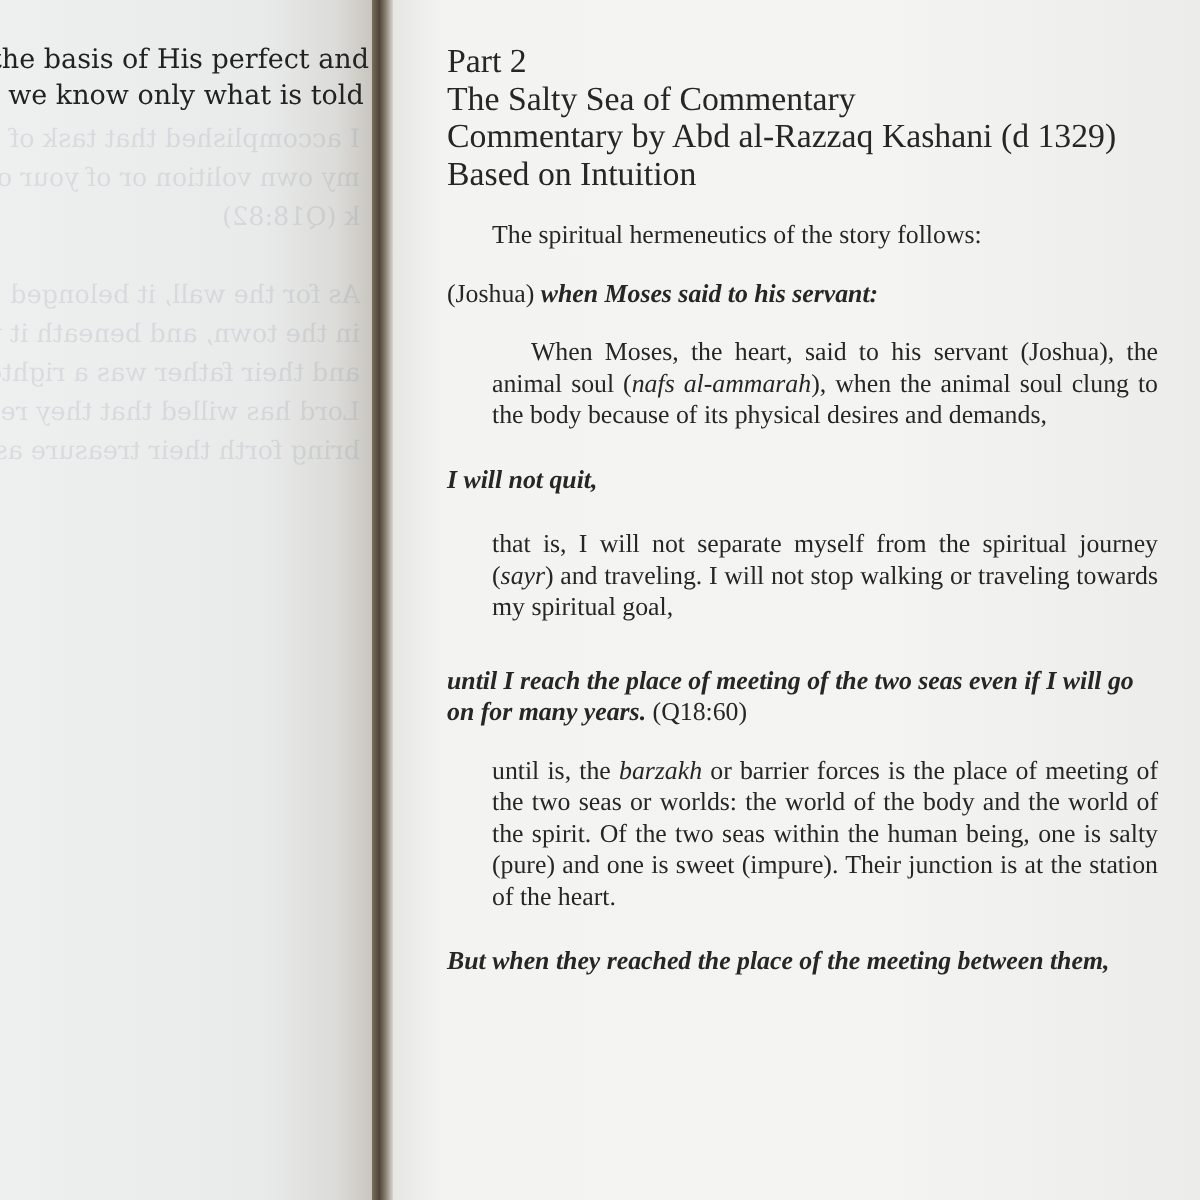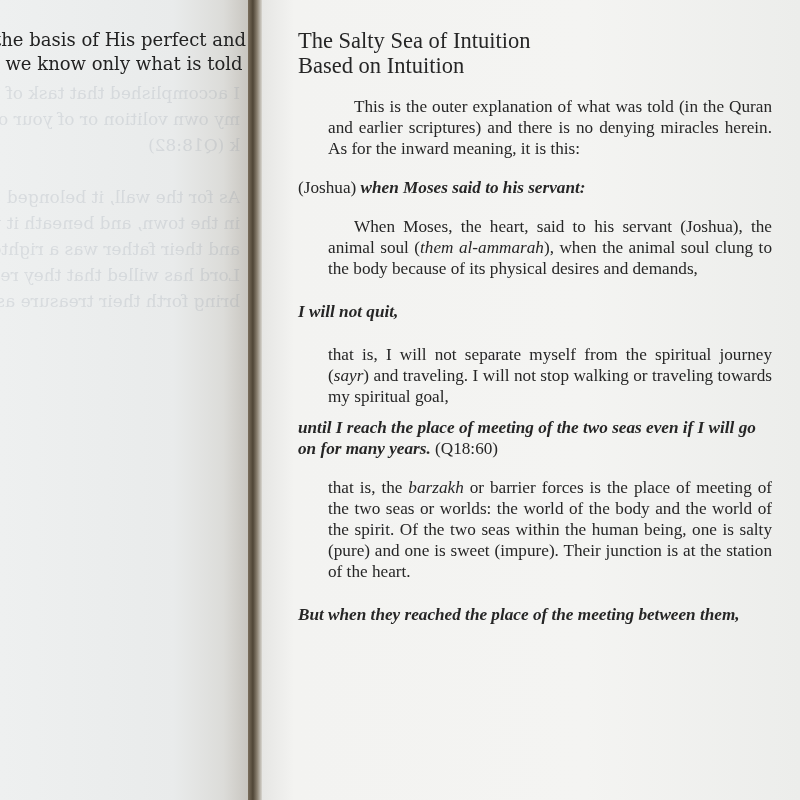--- a/index.html
+++ b/index.html
@@ -23,66 +23,68 @@
     }
     .content { position:absolute; left:36px; top:28px; width:500px; color:#222; }
     .title-block { font-family:"Liberation Serif", serif; font-size:22.5px; line-height:25px; color:#262626; }
     p { margin:0; font-family:"Liberation Serif", serif; font-size:17.2px; line-height:21px; color:#262626; }
     .intro { margin-left:30px; margin-top:18px; }
     .indent-par { margin-left:30px; margin-top:18px; text-indent:26px; width:444px; text-align:justify; }
     .verse { margin-top:18px; font-style:italic; font-weight:bold; }
     .verse .plain { font-style:normal; font-weight:normal; }
     .gloss { margin-left:30px; margin-top:18px; width:444px; text-align:justify; }
     .gloss.indent { text-indent:26px; }
-    .verse-big { margin-top:10px; width:470px; font-style:italic; font-weight:bold; }
+    .verse-big { margin-top:28px; width:470px; font-style:italic; font-weight:bold; }
     i { font-style:italic; }
   </style>
 </head>
 <body>
 
 <div class="left-page">
   <div class="ghost">
     <div>I accomplished that task of<br>my own volition or of your own<br>k (Q18:82)<br><br>As for the wall, it belonged<br>in the town, and beneath it was<br>and their father was a righteous<br>Lord has willed that they reach<br>bring forth their treasure as mercy</div>
   </div>
   <div class="left-text">
     <div>the basis of His perfect and</div>
     <div>, we know only what is told</div>
   </div>
 </div>
 
 <div class="spine"></div>
 
 <div class="right-page">
   <div class="content">
     <div class="title-block">
-      <div>The Salty Sea of Intuition</div>
+      <div>Part 2</div>
+      <div>The Salty Sea of Commentary</div>
+      <div>Commentary by Abd al-Razzaq Kashani (d 1329)</div>
       <div>Based on Intuition</div>
     </div>
 
+    <p class="intro">The spiritual hermeneutics of the story follows:</p>
 
-    <p class="indent-par">This is the outer explanation of what was told (in the Quran and earlier scriptures) and there is no denying miracles herein. As for the inward meaning, it is this:</p>
 
     <p class="verse">
       <span class="plain">(Joshua)</span>
       <span>when Moses said to his servant:</span>
     </p>
 
-    <p class="gloss indent"><span>When Moses, the heart, said to his servant (Joshua), the animal soul (</span><i>them al-ammarah</i><span>), when the animal soul clung to the body because of its physical desires and demands,</span></p>
+    <p class="gloss indent"><span>When Moses, the heart, said to his servant (Joshua), the animal soul (</span><i>nafs al-ammarah</i><span>), when the animal soul clung to the body because of its physical desires and demands,</span></p>
 
     <p class="verse" style="margin-top:22px;">
       <span>I will not quit,</span>
     </p>
 
     <p class="gloss" style="margin-top:22px;"><span>that is, I will not separate myself from the spiritual journey (</span><i>sayr</i><span>) and traveling. I will not stop walking or traveling towards my spiritual goal,</span></p>
 
     <p class="verse-big">
       <span>until I reach the place of meeting of the two seas even if I will go on for many years.</span>
       <span class="plain" style="font-style:normal;font-weight:normal;">(Q18:60)</span>
     </p>
 
-    <p class="gloss"><span>that is, the </span><i>barzakh</i><span> or barrier forces is the place of meeting of the two seas or worlds: the world of the body and the world of the spirit. Of the two seas within the human being, one is salty (pure) and one is sweet (impure). Their junction is at the station of the heart.</span></p>
+    <p class="gloss"><span>until is, the </span><i>barzakh</i><span> or barrier forces is the place of meeting of the two seas or worlds: the world of the body and the world of the spirit. Of the two seas within the human being, one is salty (pure) and one is sweet (impure). Their junction is at the station of the heart.</span></p>
 
     <p class="verse" style="margin-top:22px;">
       <span>But when they reached the place of the meeting between them,</span>
     </p>
 
   </div>
 </div>
 
 </body></html>

